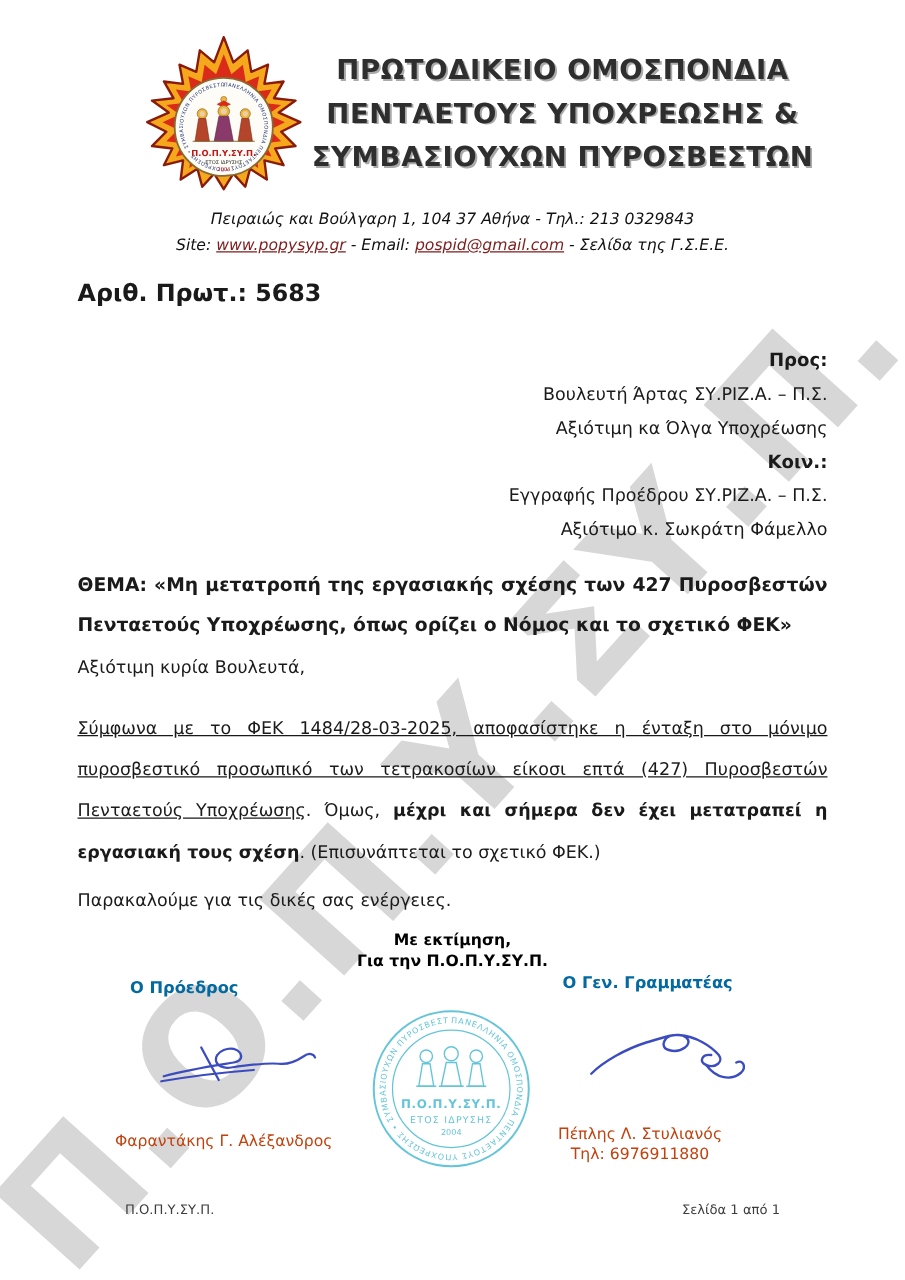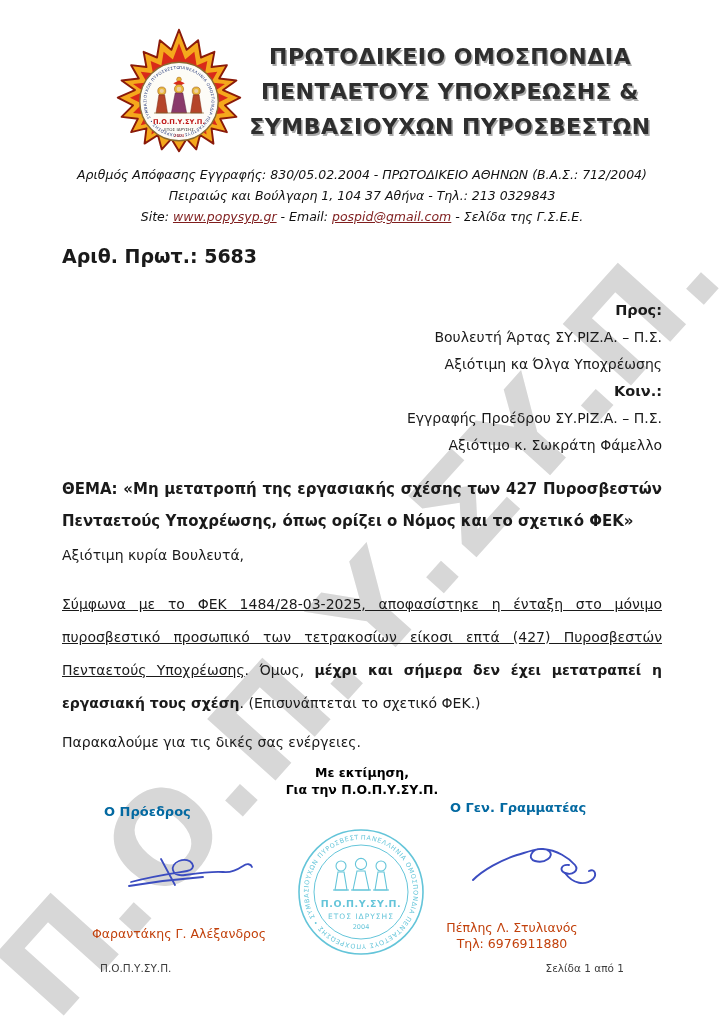--- a/index.html
+++ b/index.html
@@ -112,21 +112,20 @@
         </g>
       </svg>
       <div class="org-title">
         <div class="org-title-line">ΠΡΩΤΟΔΙΚΕΙΟ ΟΜΟΣΠΟΝΔΙΑ</div>
         <div class="org-title-line">ΠΕΝΤΑΕΤΟΥΣ ΥΠΟΧΡΕΩΣΗΣ &amp;</div>
         <div class="org-title-line">ΣΥΜΒΑΣΙΟΥΧΩΝ ΠΥΡΟΣΒΕΣΤΩΝ</div>
       </div>
     </div>
 
     <div class="info">
-      <div>Αριθμός Απόφασης Εγγραφής: 830/05.02.2004 - ΠΡΩΤΟΔΙΚΕΙΟ ΑΘΗΝΩΝ (Β.Α.Σ.: 712/2004)</div>
       <div>Πειραιώς και Βούλγαρη 1, 104 37 Αθήνα - Τηλ.: 213 0329843</div>
       <div><span>Site: </span><a class="link">www.popysyp.gr</a><span> - Email: </span><a class="link">pospid@gmail.com</a><span> - Σελίδα της Γ.Σ.Ε.Ε.</span>
       </div>
     </div>
 
     <div class="meta-row">
       <span>Αριθ. Πρωτ.: 5683</span>
     </div>
 
     <div class="recipients">

